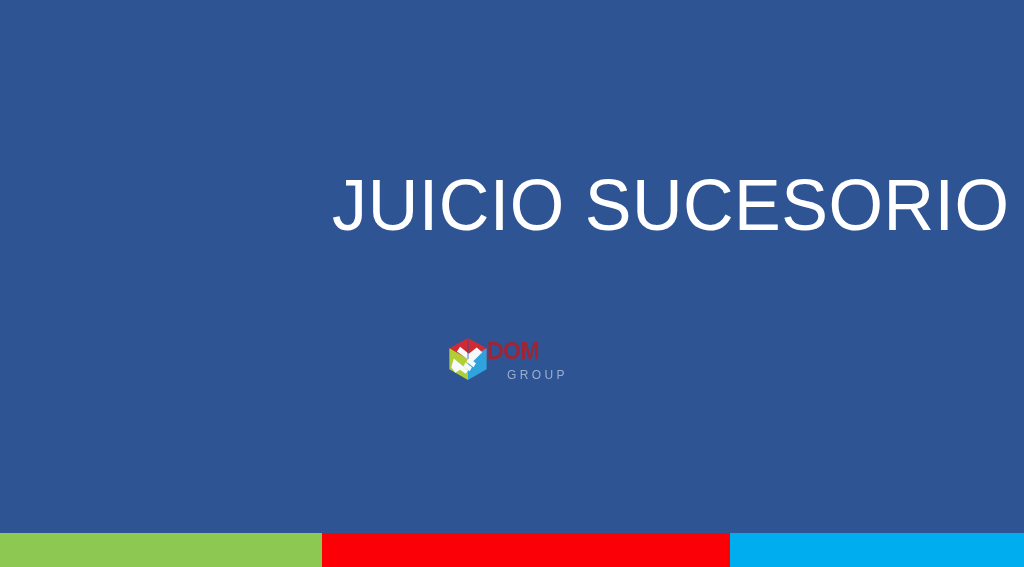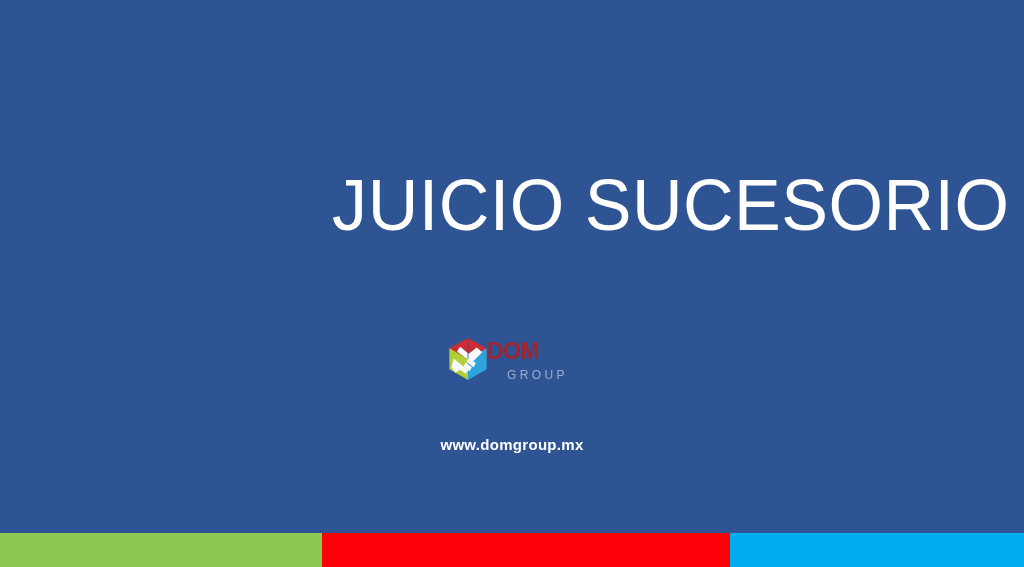--- a/index.html
+++ b/index.html
@@ -159,21 +159,20 @@
 
       <span class="logo-text">
         <span class="logo-word" style="color: rgb(163, 36, 50);">DOM</span>
         <span class="logo-sub" style="color: rgb(159, 177, 207);">GROUP</span>
       </span>
 
     </div>
   </div>
 
 
-  <div class="contact contact-site">www.domgroup.mx</div>
 
   <div class="footer-bars">
     <div class="bar bar-green" style="background: rgb(141, 201, 82); width: 322px;"></div>
     <div class="bar bar-red" style="background: rgb(251, 0, 6); width: 408px;"></div>
     <div class="bar bar-blue" style="background: rgb(0, 174, 239); width: 294px;"></div>
   </div>
 
 </div>
 
 </body></html>

